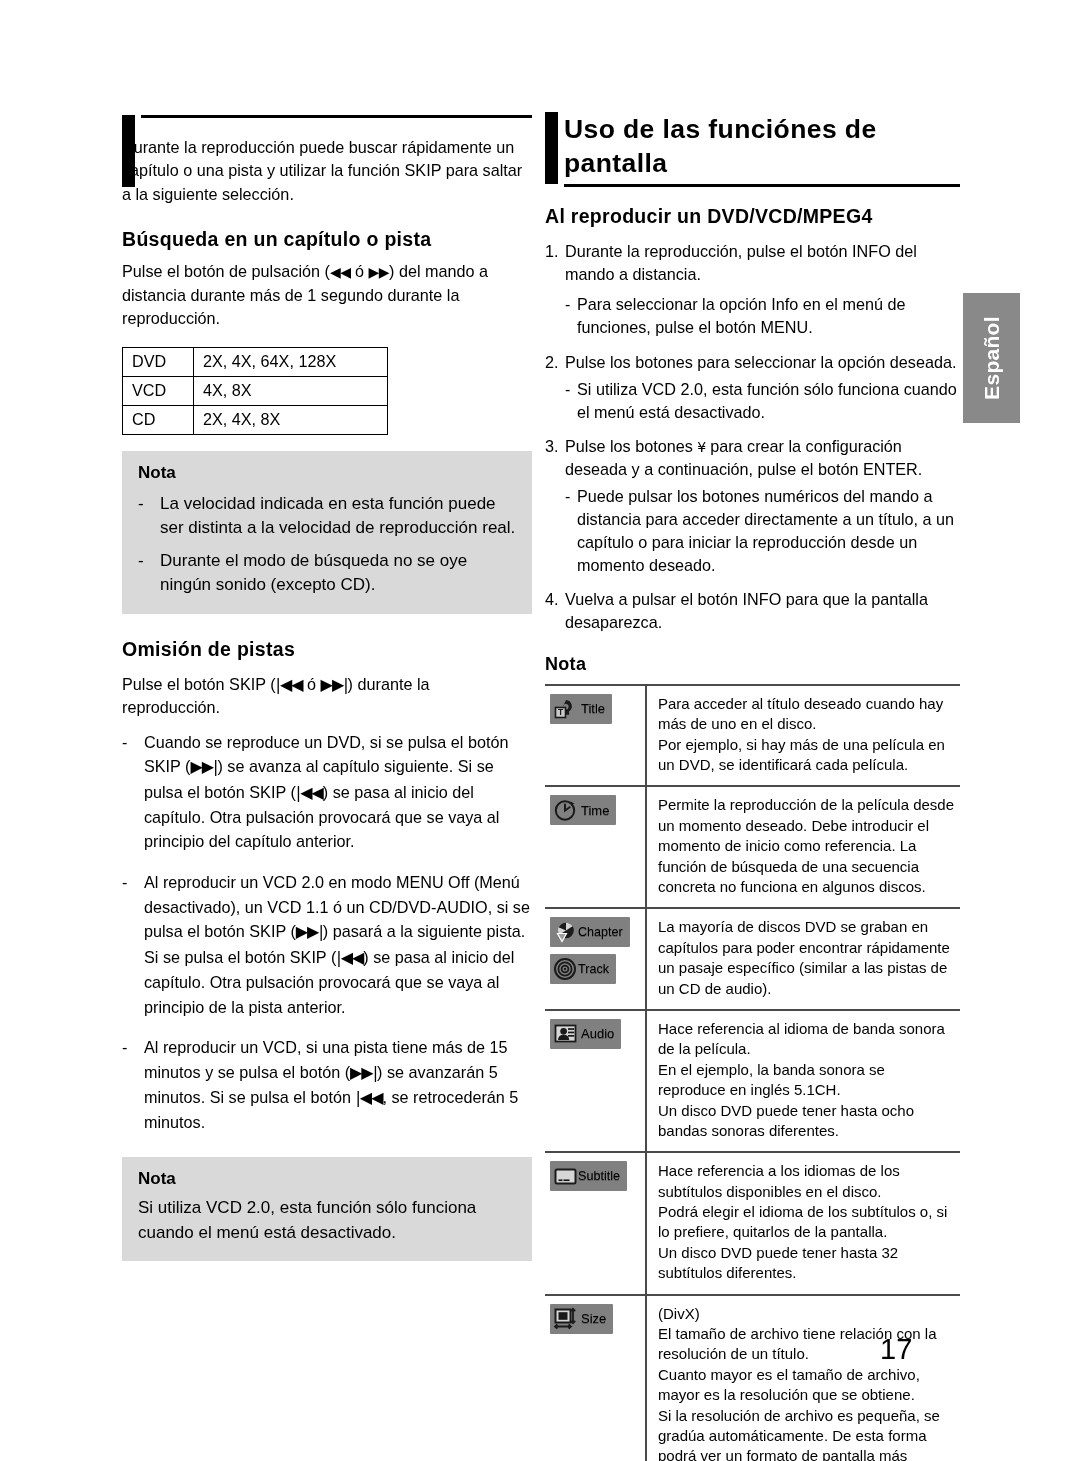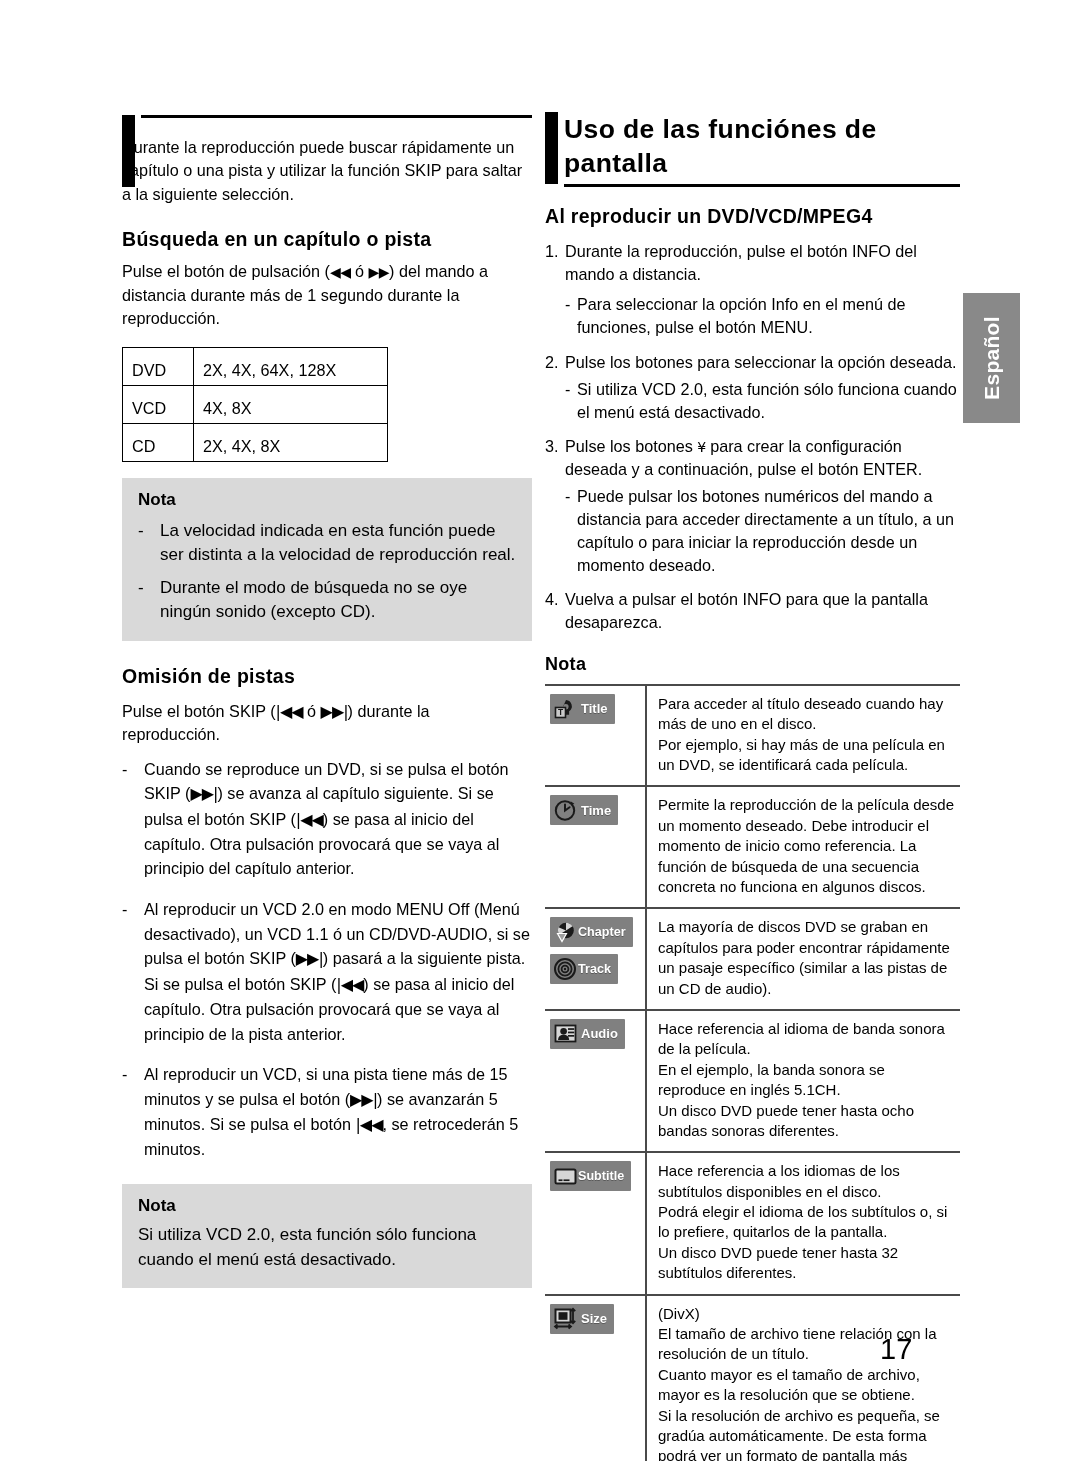--- a/index.html
+++ b/index.html
@@ -81,21 +81,21 @@
   }
 
   
   table.speed {
     border-collapse: collapse;
     margin-top: 16px;
     font-size: 16.2px;
   }
   table.speed td {
     border: 1.6px solid #000;
-    padding: 12px 9px 4px 9px;
+    padding: 3px 9px 4px 9px;
     line-height: 1.3;
   }
   table.speed td.k { width: 52px; }
   table.speed td.v { width: 175px; }
 
   
   .nota {
     background: #d9d9d9;
     padding: 12px 16px 16px 16px;
     margin-top: 16px;
@@ -194,23 +194,23 @@
     border-radius: 1px;
     margin-bottom: 7px;
   }
   .badge .bi {
     width: 25px;
     height: 25px;
     flex: 0 0 25px;
     position: relative;
   }
   .badge .bl {
-    color: #ffffff;
+    color: #000000;
     font-size: 13px;
-    font-weight: bold;
+    font-weight: normal;
     margin-left: 3px;
     white-space: nowrap;
     text-shadow: 0 1px 0 #5a5a5a;
   }
   .badge.narrow .bl { margin-left: 0px; font-size: 12.6px; }
 
   
   .langtab {
     position: absolute;
     left: 963px;

